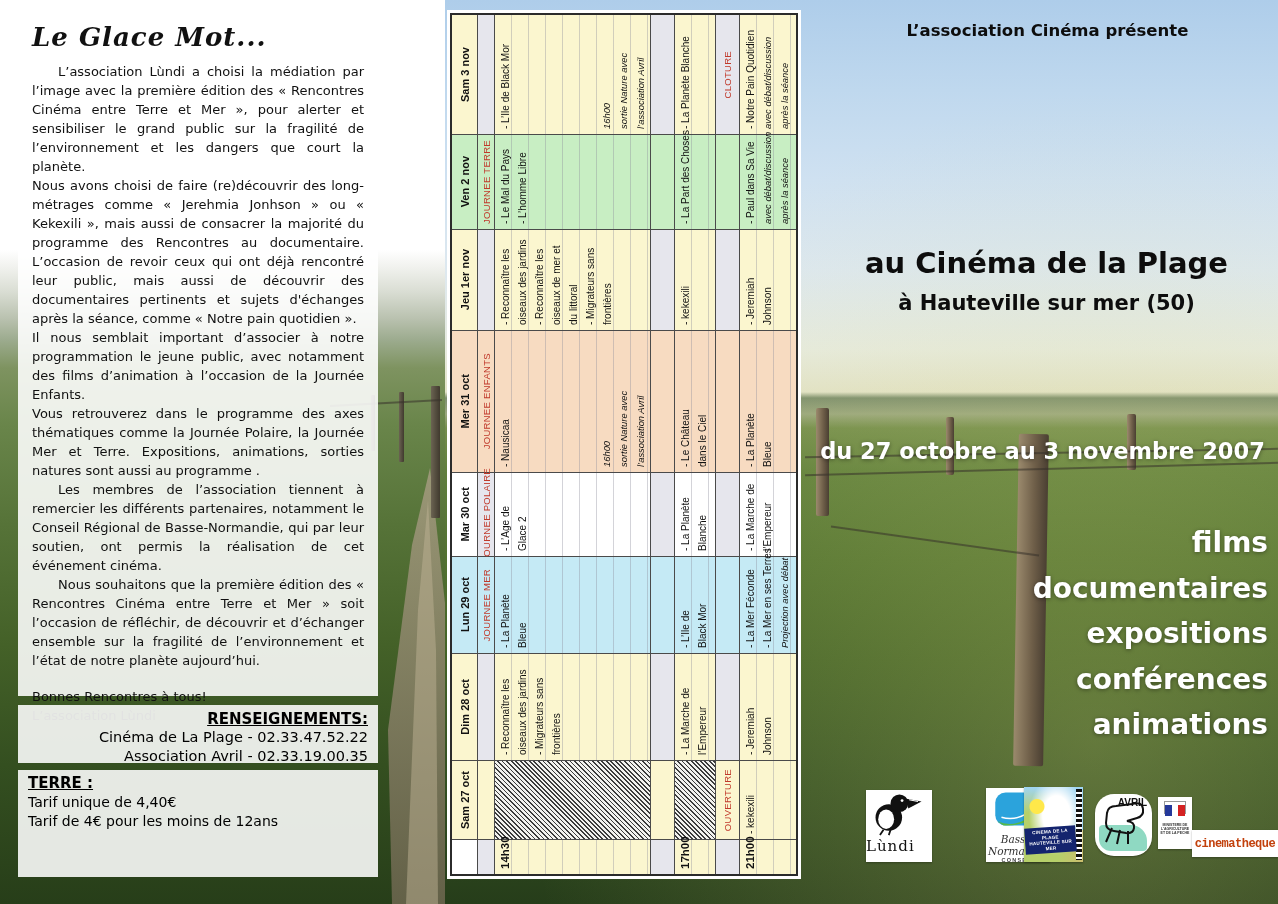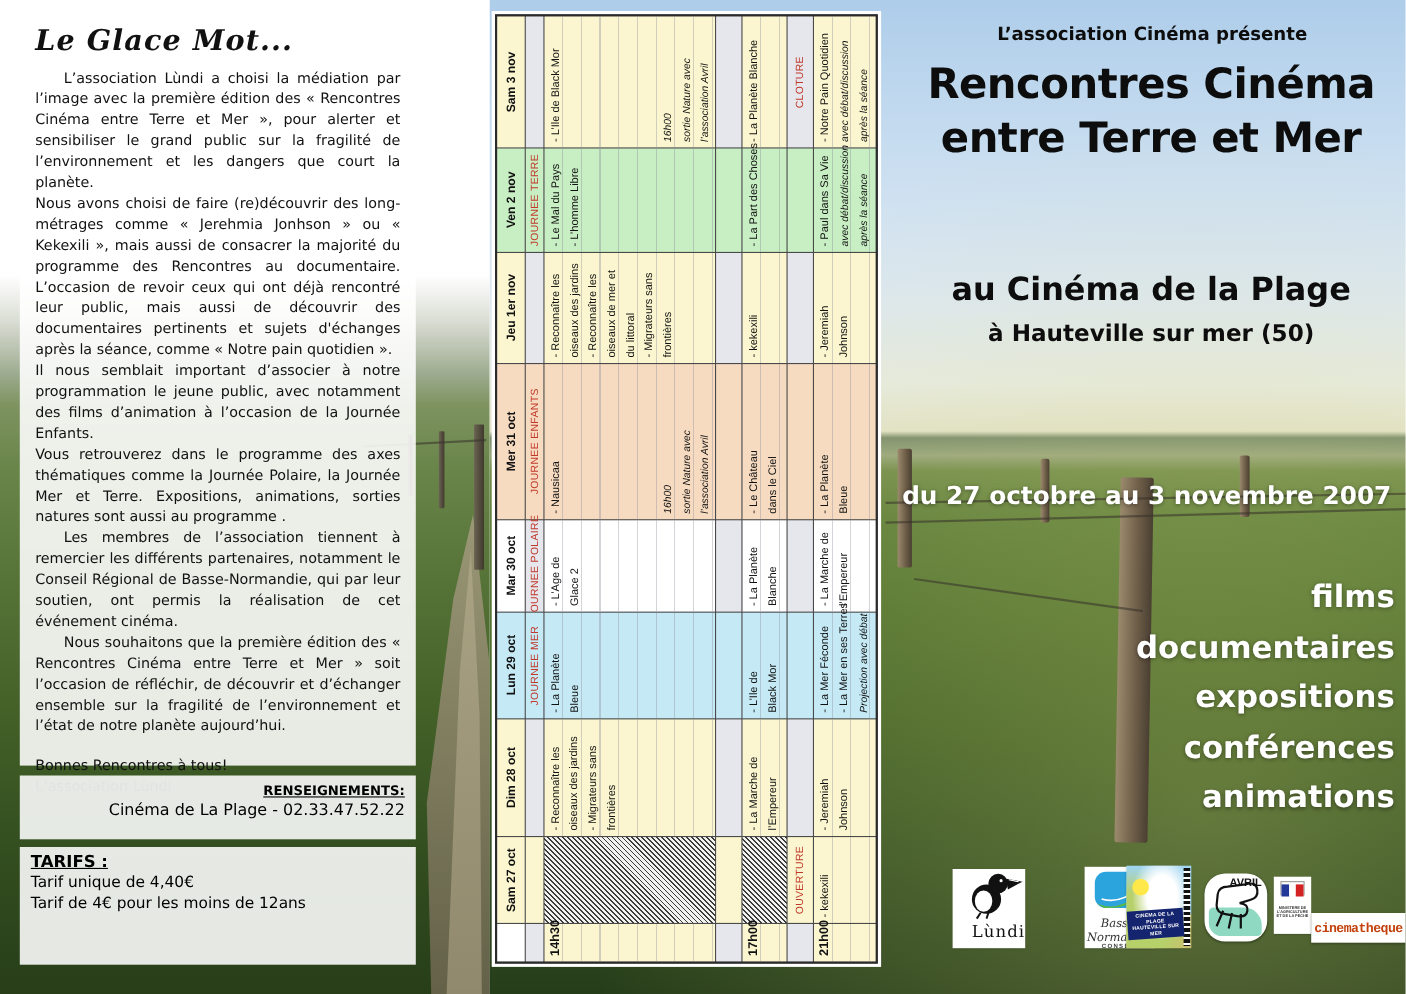--- a/index.html
+++ b/index.html
@@ -26,21 +26,21 @@
   .box { position:absolute; left:18px; width:360px; background:rgba(255,255,255,.88); }
   .main-box { top:12px; height:684px; padding:10px 14px 8px 14px; }
   .pm-title { font-family:"DejaVu Serif", serif; font-style:italic; font-weight:bold;
     font-size:26px; letter-spacing:1px; margin-bottom:10px; color:#111; }
   .para { font-family:"DejaVu Sans", sans-serif; font-size:13px; line-height:19px;
     text-align:justify; hyphens:auto; color:#111; }
   .para.ind { text-indent:26px; }
   .closing { font-family:"DejaVu Sans", sans-serif; font-size:13px; line-height:19px; color:#111; }
   .closing.first { margin-top:17px; }
   .rens-box { top:705px; height:58px; padding:5px 10px; text-align:right; }
-  .rens-title { font-family:"DejaVu Sans", sans-serif; font-weight:bold; font-size:12px;
+  .rens-title { font-family:"DejaVu Sans", sans-serif; font-weight:bold; font-size:15px;
     text-decoration:underline; line-height:18px; }
   .rens-line { font-family:"DejaVu Sans", sans-serif; font-size:14.5px; line-height:19px; }
   .tarifs-box { top:770px; height:107px; padding:4px 10px; }
   .tarifs-title { font-family:"DejaVu Sans", sans-serif; font-weight:bold; font-size:15px;
     text-decoration:underline; line-height:19px; }
   .tarifs-line { font-family:"DejaVu Sans", sans-serif; font-size:14px; line-height:19px; }
   .tarifs-warning { font-family:"DejaVu Sans", sans-serif; font-weight:bold; font-size:14px;
     line-height:18px; text-align:center; color:#d60000; text-decoration:underline; }
 
   
@@ -78,21 +78,21 @@
     font-family:"DejaVu Sans", sans-serif; font-weight:bold; font-size:21px; color:#0d0d0d; }
   .cv-dates { position:absolute; left:10px; width:455px; top:438px; text-align:center;
     font-family:"DejaVu Sans", sans-serif; font-weight:bold; font-size:22.5px; color:#fff;
     text-shadow:0 1px 4px rgba(0,0,0,.4); }
   #kwlist { position:absolute; right:10px; top:520px; }
   .kw { font-family:"DejaVu Sans", sans-serif; font-weight:bold; font-size:28px; line-height:45.5px;
     text-align:right; color:#fff; text-shadow:0 1px 4px rgba(0,0,0,.4); }
 
   
   .logo { position:absolute; background:#fff; box-shadow:0 1px 2px rgba(0,0,0,.3); overflow:hidden; }
-  .lg-lundi { left:61px; top:790px; width:66px; height:72px; text-align:right; }
+  .lg-lundi { left:61px; top:790px; width:66px; height:72px; text-align:left; }
   .lundi-txt { font-family:"DejaVu Serif", serif; font-size:15px; letter-spacing:1px; color:#111; margin-top:-3px; }
   .lg-bn { left:133px; top:788px; width:64px; height:74px; text-align:center; padding-top:3px;margin-left:48px; }
   .bn-script { font-family:"DejaVu Serif", serif; font-style:italic; font-size:10.5px; color:#333; margin-top:-2px; }
   .bn-sub { font-size:5.5px; letter-spacing:1.2px; color:#444; font-weight:bold; }
   .lg-plage { left:219px; top:787px; width:59px; height:75px;
     background:
       radial-gradient(circle at 22% 26%, #ffe84a 0 7px, rgba(255,232,74,0) 8px),
       radial-gradient(ellipse at 55% 38%, #ffffff 0 30%, rgba(255,255,255,0) 60%),
       radial-gradient(ellipse at 12% 78%, #b6d06a 0 40%, rgba(182,208,106,0) 70%),
       linear-gradient(180deg,#9fd4f0 0 58%, #d8d190 58% 76%, #cabf6e 76% 100%); }
@@ -156,24 +156,25 @@
         <p class="para ind">Les membres de l’association tiennent à remercier les différents partenaires, notamment le Conseil Régional de Basse-Normandie, qui par leur soutien, ont permis la réalisation de cet événement cinéma.</p>
         <p class="para ind">Nous souhaitons que la première édition des « Rencontres Cinéma entre Terre et Mer » soit l’occasion de réfléchir, de découvrir et d’échanger ensemble sur la fragilité de l’environnement et l’état de notre planète aujourd’hui.</p>
       </div>
     <p class="closing first">Bonnes Rencontres à tous!</p>
     <p class="closing">L’association Lùndi</p>
   </div>
 
   <div class="box rens-box">
     <div class="rens-title">RENSEIGNEMENTS:</div>
     <div class="rens-line">Cinéma de La Plage - 02.33.47.52.22</div>
+    <div class="rens-line">Association Avril -  02.33.19.00.35</div>
   </div>
 
   <div class="box tarifs-box">
-    <div class="tarifs-title">TARIFS :</div>
+    <div class="tarifs-title">TERRE :</div>
     <div class="tarifs-line">Tarif unique de 4,40€</div>
     <div class="tarifs-line">Tarif de 4€ pour les moins de 12ans</div>
   </div>
 
   <div class="tablewrap">
     <div id="grid">
         <div class="cell datec bg-cream">
           <div class="vlab b">Sam 3 nov</div>
         </div>
         <div class="cell strip bg-gray"></div>
@@ -398,24 +399,20 @@
         <div class="cell film bg-cream">
           <div class="stack">
             <div class="ln tb">21h00</div>
           </div>
         </div>
       </div>
   </div>
 
   <div class="cover">
     <div class="cv-presenter">L’association Cinéma présente</div>
-    <div class="cv-title">
-      <div>Rencontres Cinéma</div>
-      <div>entre Terre et Mer</div>
-    </div>
     <div class="cv-venue">au Cinéma de la Plage</div>
     <div class="cv-loc">à Hauteville sur mer (50)</div>
     <div class="cv-dates">du 27 octobre au 3 novembre 2007</div>
     <div id="kwlist">
         <div class="kw">films</div>
         <div class="kw">documentaires</div>
         <div class="kw">expositions</div>
         <div class="kw">conférences</div>
         <div class="kw">animations</div>
       </div>

